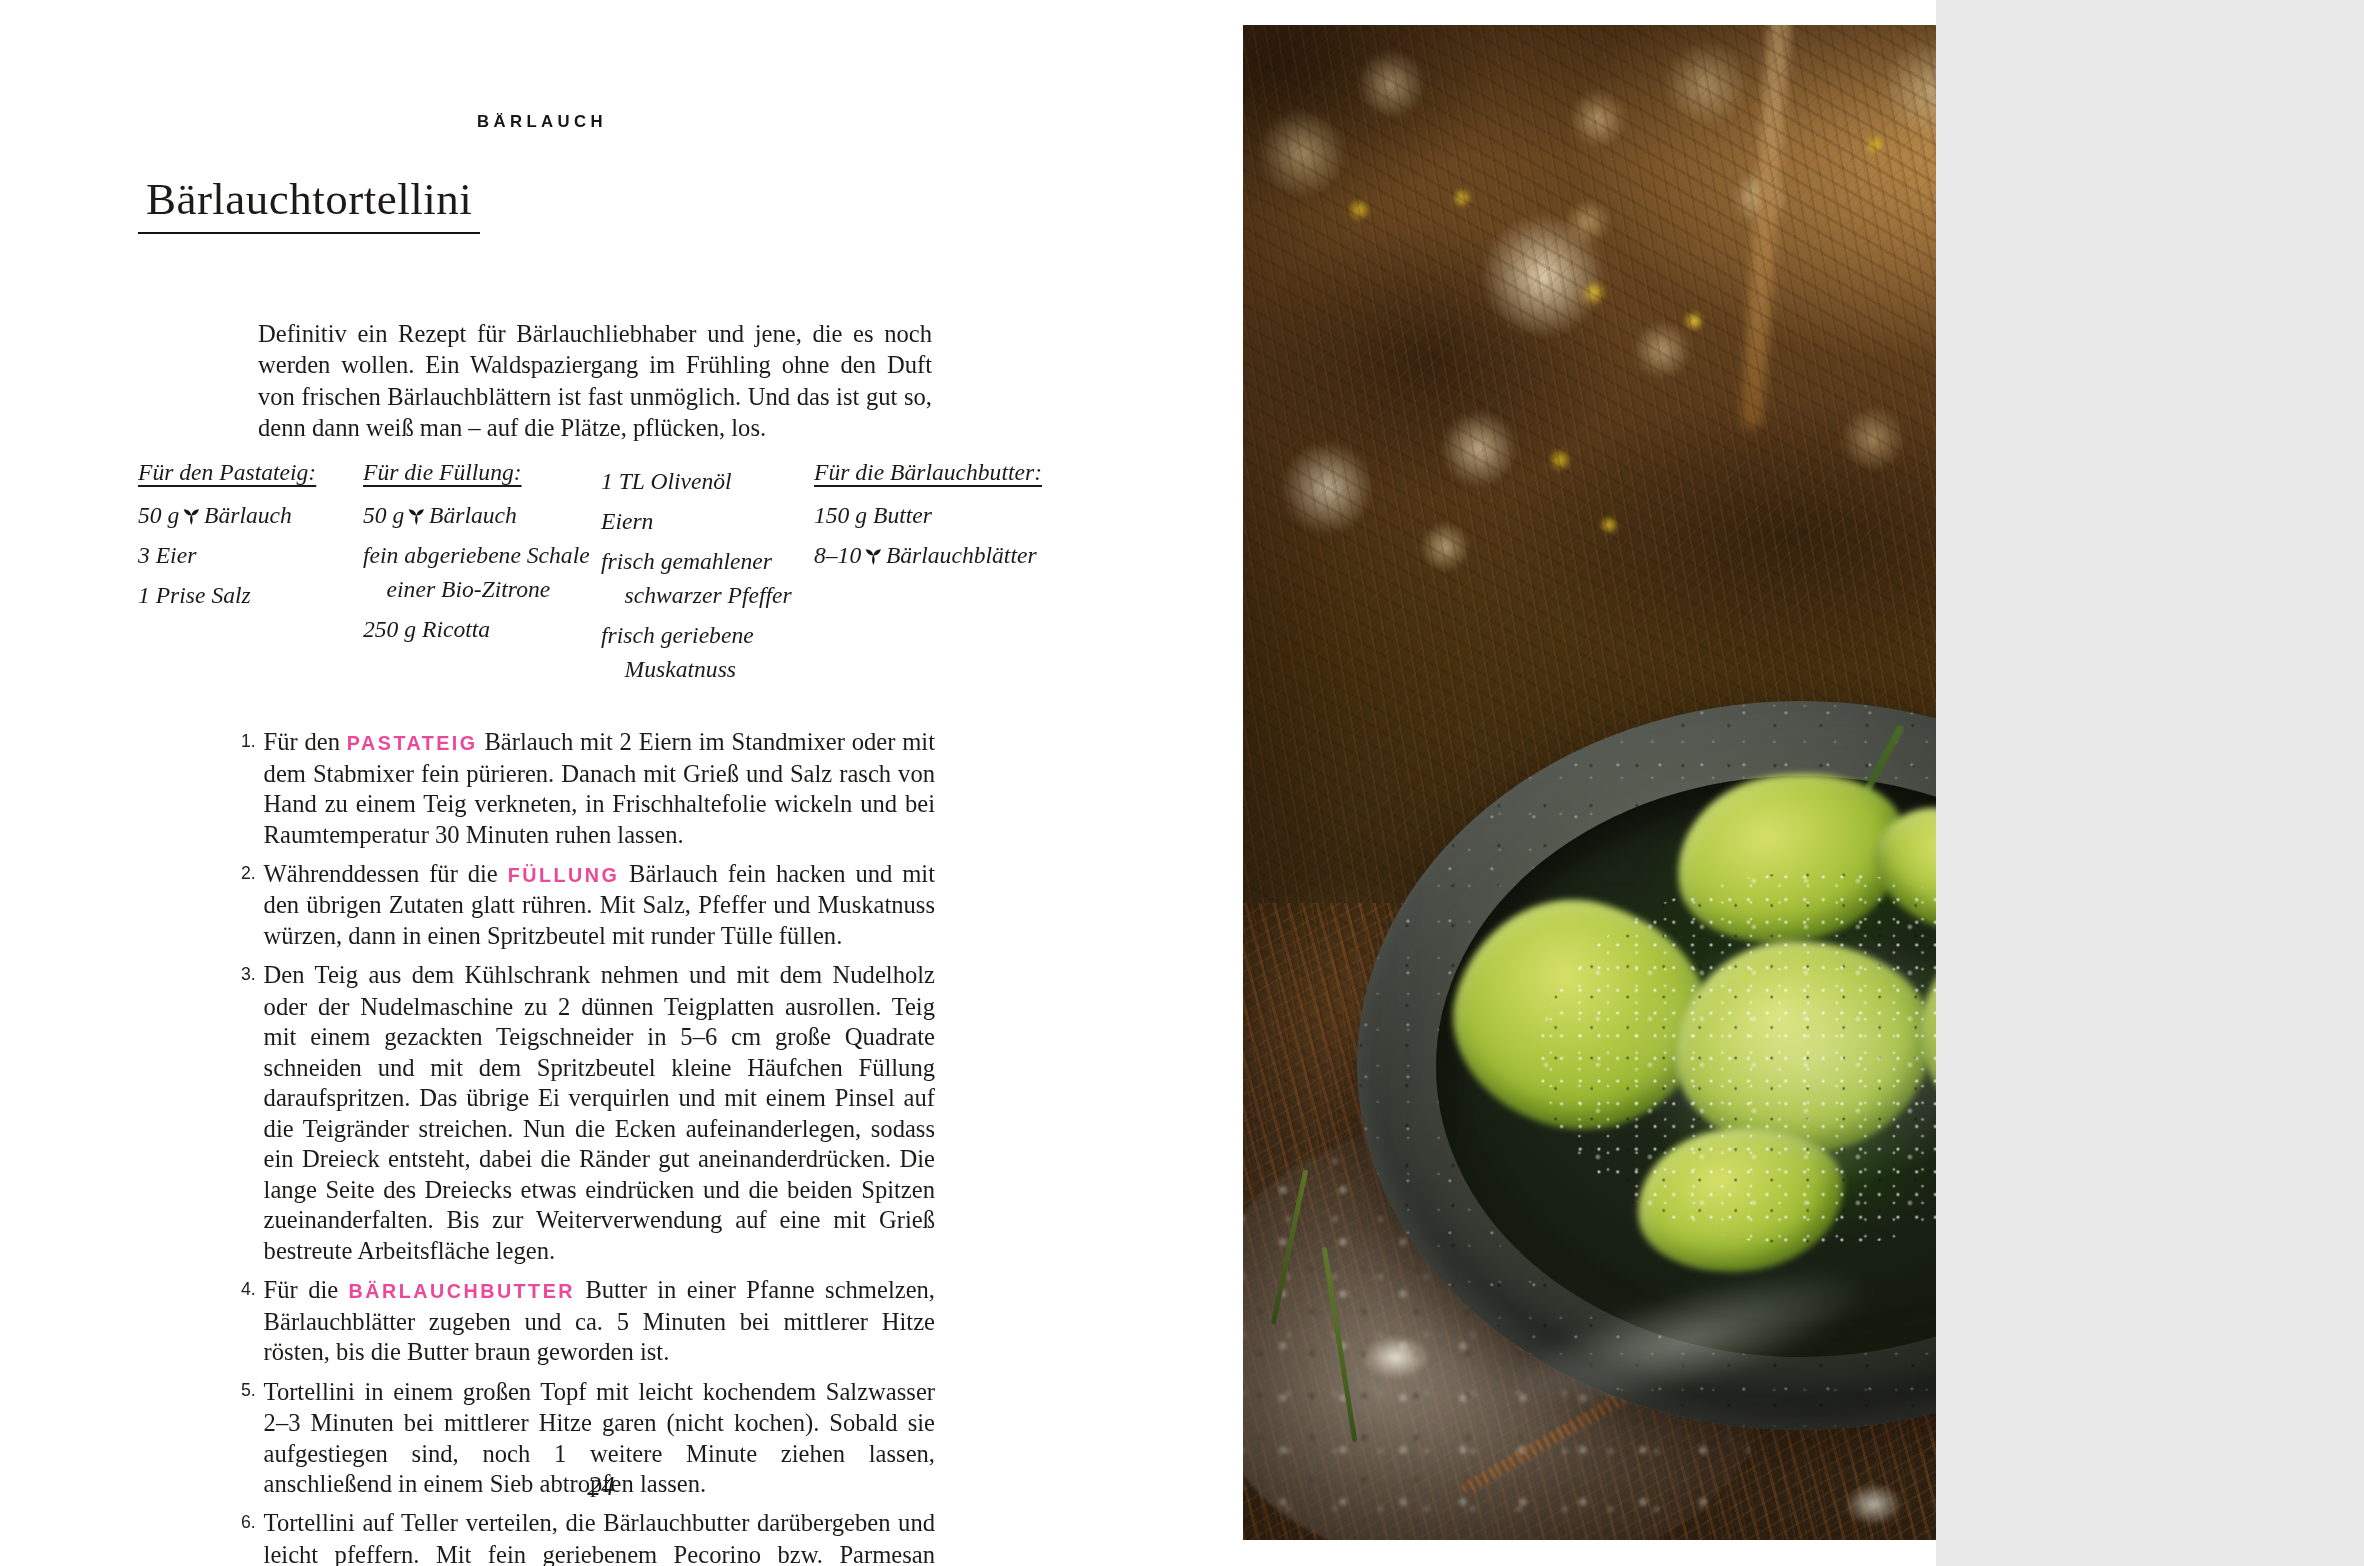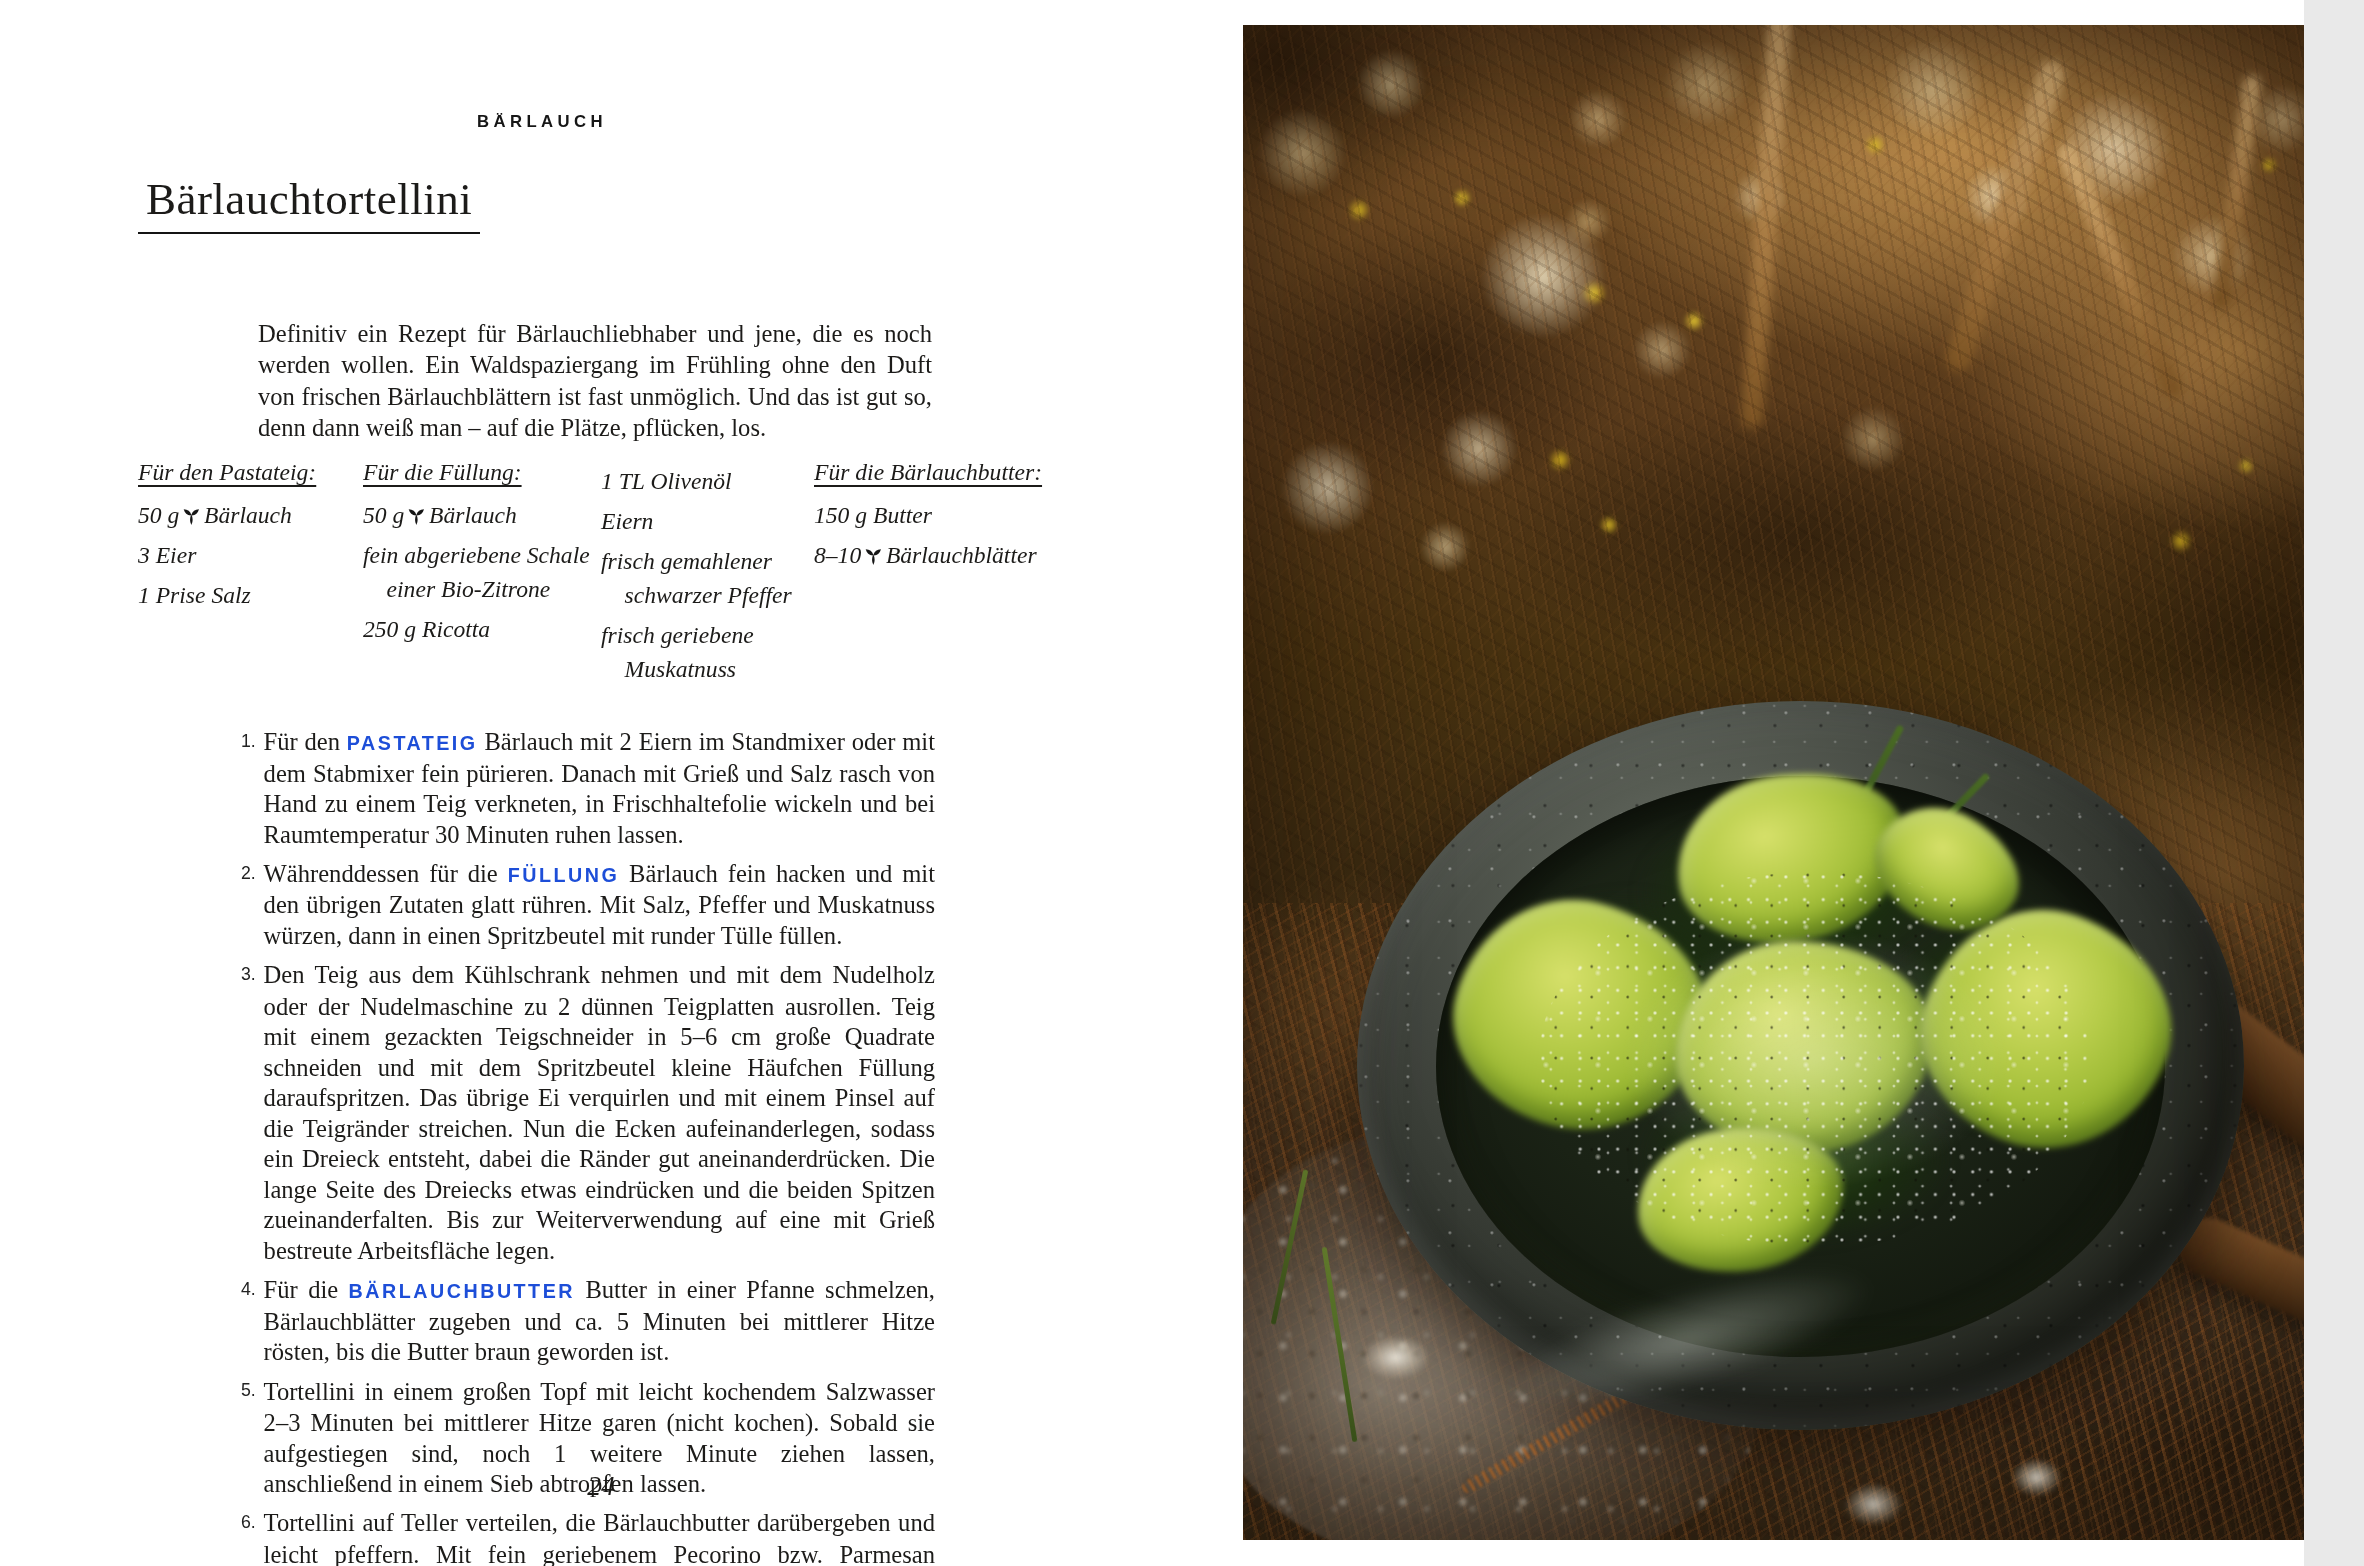--- a/index.html
+++ b/index.html
@@ -1,16 +1,16 @@
 <!DOCTYPE html>
 <html lang="de"><head>
 <meta charset="utf-8">
 <style>
   html,body{margin:0;padding:0;background:#e9e9e9;}
-  .spread{position:relative;width:2304px;height:1566px;background:#ffffff;overflow:hidden;
+  .spread{position:relative;width:1936px;height:1566px;background:#ffffff;overflow:hidden;
           font-family:"Liberation Serif", serif;color:#1c1b19;}
   
   .category{position:absolute;left:138px;top:112px;width:808px;text-align:center;
             font-family:"Liberation Sans", sans-serif;font-size:16.7px;font-weight:700;
             letter-spacing:4.4px;color:#161616;}
   .title-wrap{position:absolute;left:138px;top:173px;width:808px;}
   .title{display:inline-block;font-size:45px;letter-spacing:0.5px;
          border-bottom:2.5px solid #141414;padding:0 7.9px 6.9px 7.9px;}
   .intro{position:absolute;left:258px;top:293px;width:674px;font-size:24.6px;line-height:31.5px;
          text-align:justify;hyphens:manual;}
@@ -23,21 +23,21 @@
   .ing-head{text-decoration:underline;text-decoration-thickness:2px;text-underline-offset:4.9px;
             margin-bottom:8.9px;}
   .ing-item{padding-left:23.6px;text-indent:-23.6px;margin-bottom:5.9px;}
   .leaf-icon{display:inline-block;width:18.7px;height:19.7px;margin:0 3px;vertical-align:-3px;}
   .steps{position:absolute;left:234px;top:727px;width:701px;}
   .step{display:flex;margin-bottom:8.9px;}
   .step-num{flex:0 0 21.7px;text-align:right;margin-right:7.9px;padding-top:3.9px;
             font-family:"Liberation Sans", sans-serif;font-size:17.7px;color:#222;}
   .step-text{flex:1;font-size:24.6px;line-height:30.5px;text-align:justify;hyphens:manual;margin:0;}
   .kw{font-family:"Liberation Sans", sans-serif;font-size:19.7px;font-weight:700;
-      letter-spacing:2.5px;color:#1d4ed8;}
+      letter-spacing:2.5px;color:#ec4899;}
   .pagenum{position:absolute;left:264px;top:1470px;width:674px;text-align:center;
            font-style:italic;font-size:27.6px;}
   
   .photo{position:absolute;left:1243px;top:24.6px;width:1089px;height:1515px;overflow:hidden;
          background:#4a3017;}
   .photo *{position:absolute;}
   .ph-base{inset:0;background:
     radial-gradient(ellipse 512px 296px at 709px 118px, rgba(212,160,88,.85), transparent 75%),
     radial-gradient(ellipse 414px 256px at 995px 325px, rgba(196,146,78,.7), transparent 70%),
     radial-gradient(ellipse 473px 296px at 985px 847px, rgba(160,110,55,.55), transparent 70%),

